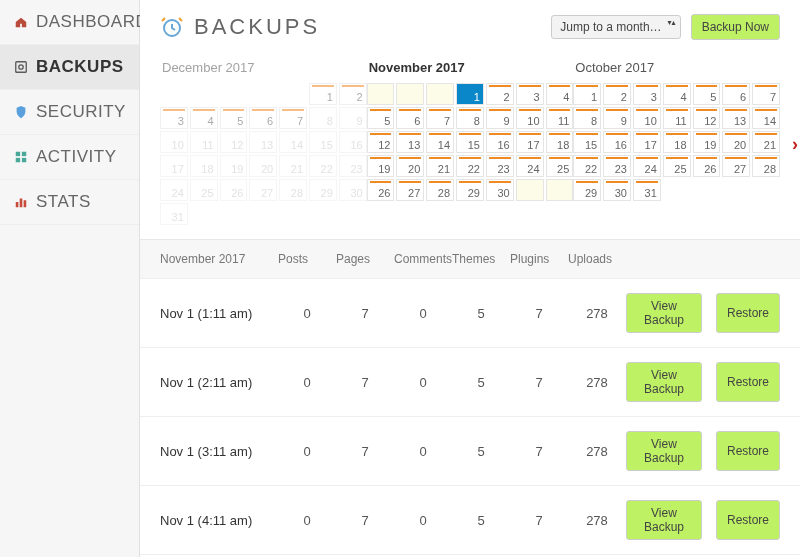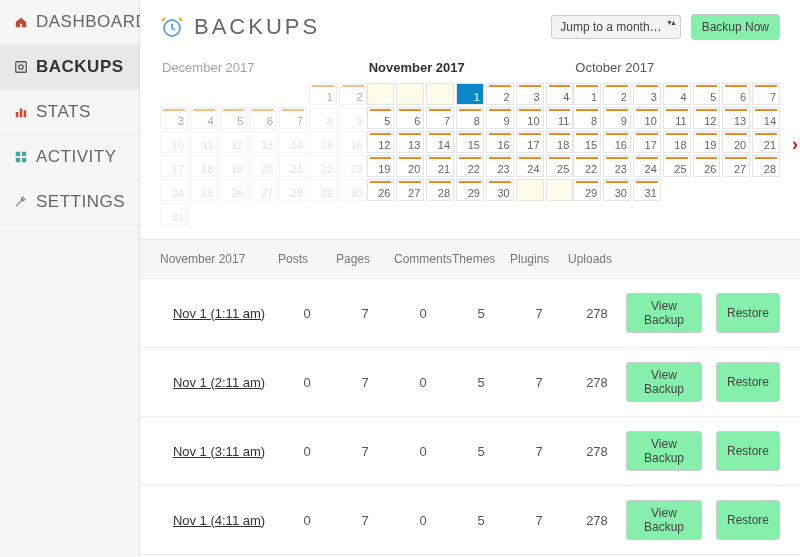--- a/index.html
+++ b/index.html
@@ -9,41 +9,41 @@
 .sidebar-item { display: flex; align-items: center; gap: 8px; padding: 12px 14px; cursor: pointer; color: #666; font-size: 17px; letter-spacing: 0.5px; border-bottom: 1px solid #eee; }
 .sidebar-item.active { background: #e8e8e8; font-weight: 600; color: #333; }
 .sidebar-item .icon { width: 14px; height: 14px; display: inline-flex; align-items: center; justify-content: center; }
 .main { flex: 1; background: #fff; overflow-y: auto; }
 .header { display: flex; align-items: center; padding: 14px 20px 8px; gap: 10px; }
 .header .title-wrap { display: flex; align-items: center; gap: 10px; flex: 1; }
 .header .clock-icon { width: 24px; height: 24px; }
 .header h1 { font-size: 22px; font-weight: 300; letter-spacing: 3px; color: #666; }
 .jump-select { background: #f3f3f3; border: 1px solid #ccc; border-radius: 3px; padding: 4px 18px 4px 8px; font-size: 12px; color: #444; position: relative; margin-left: 24px; }
 .jump-select::after { content: "▾▴"; position: absolute; right: 4px; top: 3px; font-size: 8px; line-height: 7px; display: flex; flex-direction: column; }
-.btn { background: #86efac; border: 1px solid #ccc; border-radius: 3px; padding: 5px 10px; font-size: 12px; color: #444; cursor: pointer; }
+.btn { background: #bef264; border: 1px solid #ccc; border-radius: 3px; padding: 5px 10px; font-size: 12px; color: #444; cursor: pointer; }
 .calendars { display: flex; padding: 6px 20px 14px; position: relative; align-items: flex-start; }
 .cal { flex: 1; }
 .cal.faded { opacity: 0.55; }
 .cal-title { font-size: 13px; color: #555; padding: 6px 2px 8px; }
 .cal-title.bold { font-weight: 700; color: #333; }
 .cal-grid { display: grid; grid-template-columns: repeat(7, 1fr); gap: 2px; }
 .day { height: 22px; border: 1px solid #e5e5e5; font-size: 11px; color: #666; display: flex; align-items: flex-end; justify-content: flex-end; padding: 0 3px 1px 0; position: relative; background: #fff; }
 .day.pale { background: #fcfce9; }
 .day.blank { border: none; background: transparent; }
 .day.dim { color: #ccc; border-color: #eee; }
 .day.today { background: #0a87c9; color: #fff; }
 .day .tick { position: absolute; top: 1px; left: 2px; right: 2px; height: 2px; background: #f08a24; }
 .nav-arrow { position: absolute; right: 2px; top: 50%; transform: translateY(-50%); color: #c52020; font-size: 18px; font-weight: bold; cursor: pointer; }
 .table-wrap { border-top: 1px solid #e7e7e7; }
 .thead { display: flex; font-size: 12px; color: #777; padding: 12px 20px; background: #f7f7f7; }
 .th-date { width: 118px; }
 .th-col { width: 58px; text-align: left; }
 .th-actions { flex: 1; }
 .trow { display: flex; align-items: center; padding: 14px 20px; border-top: 1px solid #eee; font-size: 13px; }
-.td-date { width: 118px; color: #333; text-decoration: underline; cursor: pointer; text-align: center; }
+.td-date { width: 118px; color: #333; cursor: pointer; }
 .td-col { width: 58px; text-align: center; color: #555; }
 .td-actions { flex: 1; display: flex; gap: 14px; justify-content: space-between; }
 </style>
 </head>
 <body>
 
 <div class="app">
   <div class="sidebar" id="sidebar">
       <div class="sidebar-item">
         <span class="icon" style="color:#b84b3a">
@@ -56,47 +56,47 @@
       <div class="sidebar-item active">
         <span class="icon" style="color:#5a5a5a">
           <svg viewBox="0 0 16 16" width="14" height="14">
             <rect x="2" y="2" width="12" height="12" rx="1" fill="none" stroke="currentColor" stroke-width="1.5"></rect>
             <circle cx="8" cy="8" r="2.5" fill="none" stroke="currentColor" stroke-width="1.5"></circle>
           </svg>
         </span>
         <span>BACKUPS</span>
       </div>
       <div class="sidebar-item">
-        <span class="icon" style="color:#c74b3a">
+        <span class="icon" style="color:#5aa0dd">
           <svg viewBox="0 0 16 16" width="14" height="14">
-            <rect x="2" y="8" width="3" height="6" fill="currentColor"></rect>
-            <rect x="6.5" y="4" width="3" height="10" fill="currentColor"></rect>
-            <rect x="11" y="6" width="3" height="8" fill="currentColor"></rect>
+            <path d="M8 1l5 2v4c0 4-2.5 6.5-5 8-2.5-1.5-5-4-5-8V3z" fill="currentColor"></path>
           </svg>
         </span>
-        <span>STATS</span>
+        <span>SECURITY</span>
       </div>
       <div class="sidebar-item">
         <span class="icon" style="color:#4aa89a">
           <svg viewBox="0 0 16 16" width="14" height="14">
             <rect x="2" y="2" width="5" height="5" fill="currentColor"></rect>
             <rect x="9" y="2" width="5" height="5" fill="currentColor"></rect>
             <rect x="2" y="9" width="5" height="5" fill="currentColor"></rect>
             <rect x="9" y="9" width="5" height="5" fill="currentColor"></rect>
           </svg>
         </span>
         <span>ACTIVITY</span>
       </div>
       <div class="sidebar-item">
-        <span class="icon" style="color:#888">
+        <span class="icon" style="color:#c74b3a">
           <svg viewBox="0 0 16 16" width="14" height="14">
-            <path d="M13 3a3 3 0 0 1-4 4L3 13l-1-1 6-6a3 3 0 0 1 4-4l-2 2 1 1z" fill="currentColor"></path>
+            <rect x="2" y="8" width="3" height="6" fill="currentColor"></rect>
+            <rect x="6.5" y="4" width="3" height="10" fill="currentColor"></rect>
+            <rect x="11" y="6" width="3" height="8" fill="currentColor"></rect>
           </svg>
         </span>
-        <span>SETTINGS</span>
+        <span>STATS</span>
       </div>
     </div>
   <div class="main">
     <div class="header">
       <div class="title-wrap">
         <span class="clock-icon">
           <svg viewBox="0 0 24 24" width="24" height="24">
               <circle cx="12" cy="13" r="8" fill="none" stroke="#6aa7d6" stroke-width="2"></circle>
               <path d="M12 9v4l3 2" stroke="#6aa7d6" stroke-width="2" fill="none"></path>
               <path d="M5 3l-3 3M19 3l3 3" stroke="#f0a030" stroke-width="2"></path>

